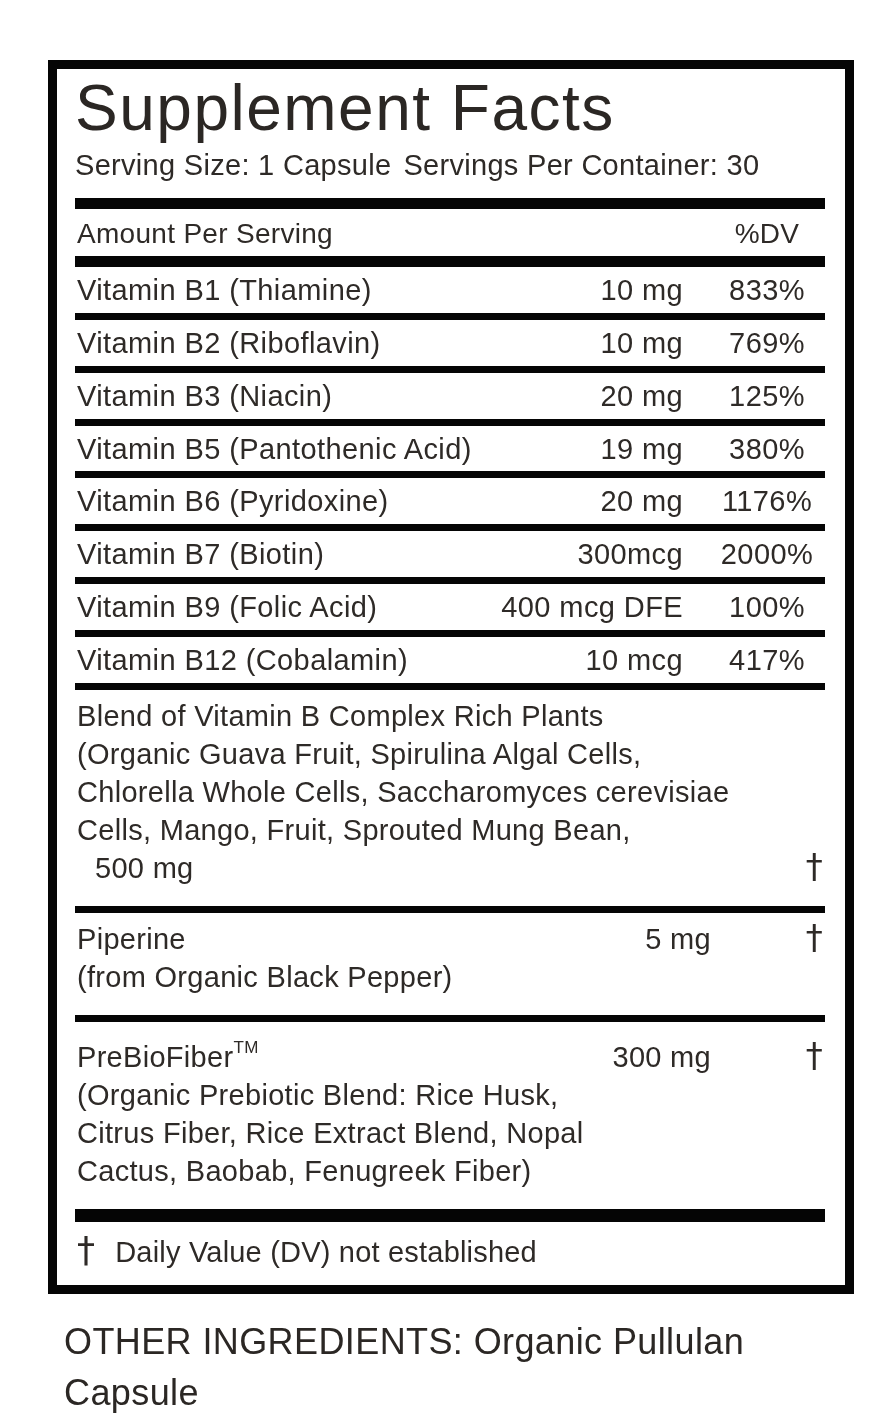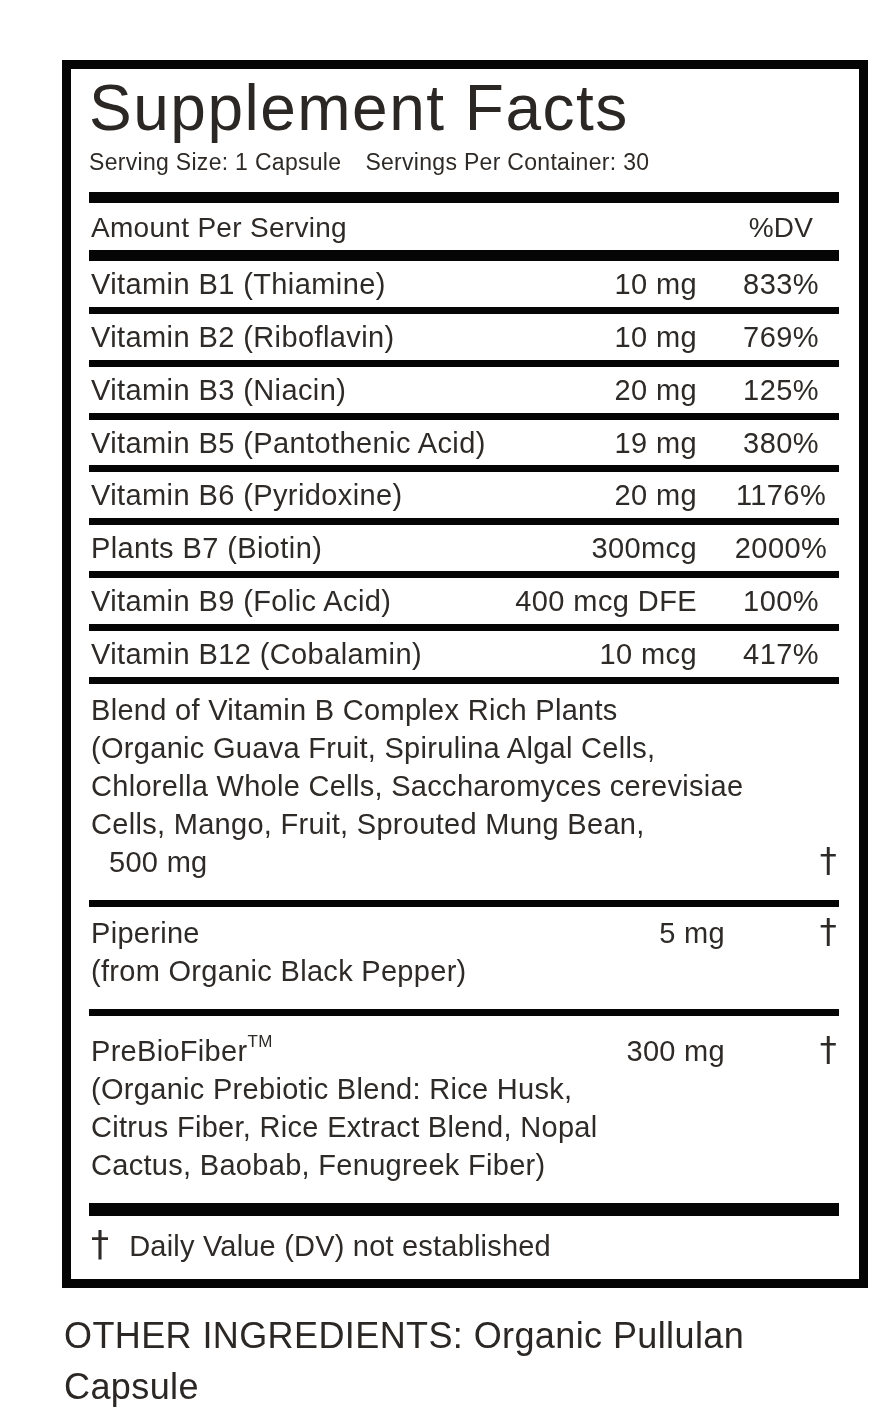--- a/index.html
+++ b/index.html
@@ -6,38 +6,38 @@
   html, body {
     margin: 0; padding: 0;
     width: 894px; height: 1422px;
     background: #ffffff;
     font-family: "Liberation Sans", sans-serif;
     color: #2e2a27;
     overflow: hidden;
   }
   .facts-box {
     width: 806px;
-    margin: 60px 0 0 62px;
+    margin: 60px 0 0 48px;
     border: 9px solid #050505;
     padding: 4px 20px 12px 18px;
     background: #ffffff;
   }
   .panel-title {
     margin: 0;
     font-size: 64px;
     font-weight: 400;
     letter-spacing: 1.5px;
     line-height: 1.12;
     color: #2b2724;
     white-space: nowrap;
   }
   .serving-line {
     display: flex;
-    gap: 24px;
-    font-size: 23px;
+    gap: 12px;
+    font-size: 29px;
     letter-spacing: 0.3px;
     margin: 4px 0 16px 0;
     white-space: nowrap;
   }
   .bar { background: #050505; height: 10px; width: 100%; }
   .bar-row { height: 7px; }
   .bar-thick { height: 11px; }
   .bar-xthick { height: 13px; }
   .t-row {
     display: flex;
@@ -146,21 +146,21 @@
   <div class="bar bar-row"></div>
 
   <div class="t-row">
     <span class="name">Vitamin B6 (Pyridoxine)</span>
     <span class="amt">20 mg</span>
     <span class="dv">1176%</span>
   </div>
   <div class="bar bar-row"></div>
 
   <div class="t-row">
-    <span class="name">Plants B7 (Biotin)</span>
+    <span class="name">Vitamin B7 (Biotin)</span>
     <span class="amt">300mcg</span>
     <span class="dv">2000%</span>
   </div>
   <div class="bar bar-row"></div>
 
   <div class="t-row">
     <span class="name">Vitamin B9 (Folic Acid)</span>
     <span class="amt">400 mcg DFE</span>
     <span class="dv">100%</span>
   </div>

